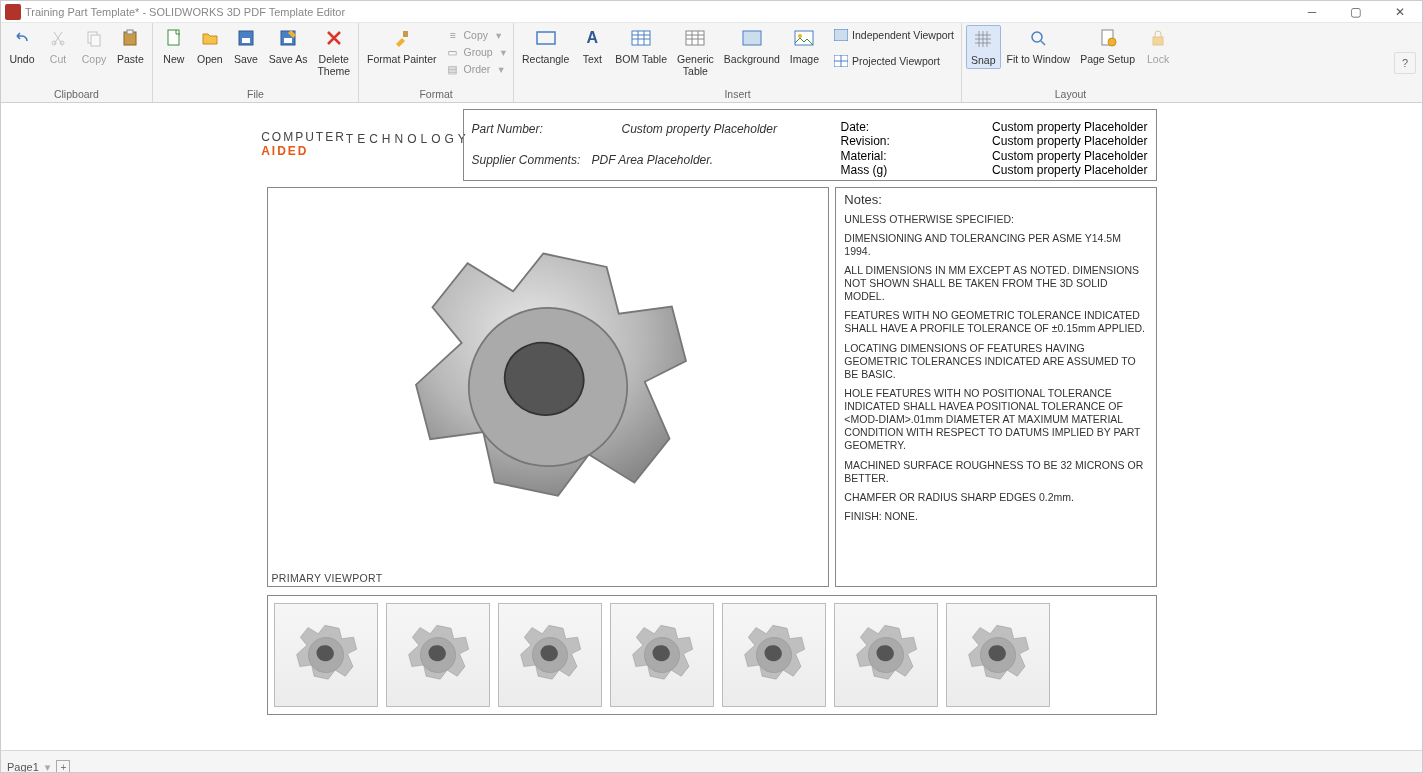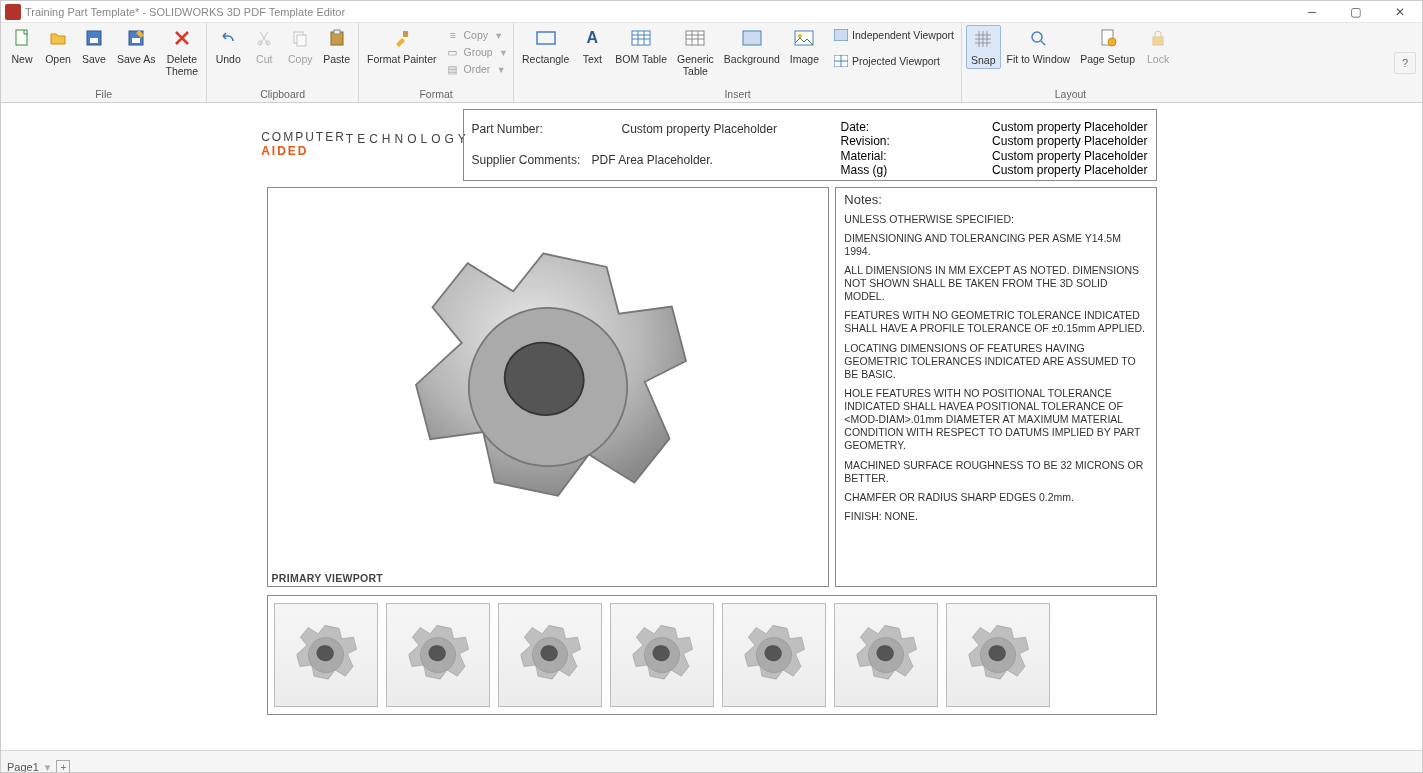--- a/index.html
+++ b/index.html
@@ -28,26 +28,26 @@
 .page { width: 890px; height: 640px; background: #fff; }
 .hdr-row { display: flex; gap: 6px; margin-bottom: 6px; }
 .logo-box { width: 190px; height: 70px; display: flex; align-items: center; justify-content: center; gap: 8px; }
 .logo-mark { width: 42px; height: 42px; }
 .logo-text { display: flex; flex-direction: row; font-size: 12px; letter-spacing: 2px; }
 .logo-text .l1 { color: #444; }
 .logo-text .l1 b { color: #e35a1b; font-weight: 600; }
 .logo-text .l2 { color: #444; font-weight: 300; letter-spacing: 4px; margin-top: 2px; }
 .info-box { flex: 1; border: 1px solid #888; display: flex; }
 .info-left { flex: 1.15; display: flex; flex-direction: column; justify-content: space-around; padding: 4px 8px; font-size: 12px; color: #333; }
-.info-left .row { display: flex; }
+.info-left .row { display: flex; font-style: italic; }
 .info-left .k { min-width: 120px; }
 .info-right { flex: 1; display: flex; flex-direction: column; justify-content: space-around; padding: 2px 8px; font-size: 12px; margin-top: 8px; }
 .info-right .row { display: flex; justify-content: space-between; line-height: 1.2; }
 .body-row { display: flex; gap: 6px; height: 400px; }
-.vp { border: 1px solid #888; flex: 1.85; position: relative; display: flex; align-items: center; justify-content: center; background: #fff; font-weight: bold; }
+.vp { border: 1px solid #888; flex: 1.85; position: relative; display: flex; align-items: center; justify-content: center; background: #fff; }
 .vp-label { position: absolute; bottom: 2px; left: 4px; font-size: 10.5px; color: #444; letter-spacing: 0.3px; }
 .notes { border: 1px solid #888; flex: 1; padding: 4px 8px; font-size: 11px; color: #333; }
 .notes h4 { font-weight: 400; font-size: 13px; margin-bottom: 2px; }
 .notes p { margin: 6px 0; font-size: 10.5px; line-height: 1.25; }
 .thumbs-row { border: 1px solid #888; margin-top: 8px; height: 120px; display: flex; align-items: center; gap: 8px; padding: 6px; }
 .thumb { width: 104px; height: 104px; border: 1px solid #bbb; background: linear-gradient(#f6f6f6,#ececec); display:flex; align-items:center; justify-content:center; }
 
 .statusbar { height: 16px; background: #f5f5f5; border-top: 1px solid #d8d8d8; display: flex; align-items: center; padding: 16px 6px; font-size: 11px; color: #555; gap: 6px; }
 .tab-add { width: 14px; height: 14px; border: 1px solid #aaa; display:flex;align-items:center;justify-content:center; font-size:10px; color:#777; }
 
@@ -61,20 +61,62 @@
   <div class="title">Training Part Template* - SOLIDWORKS 3D PDF Template Editor</div>
   <div class="win-controls">
     <div class="win-btn">─</div>
     <div class="win-btn">▢</div>
     <div class="win-btn">✕</div>
   </div>
 </div>
 
 <div class="ribbon">
 
+  <div class="group" style="min-width:140px">
+    <div class="group-items">
+      <div class="rbtn">
+          <span class="ico">
+            <svg width="18" height="18">
+              <path d="M14 12a5 5 0 0 0-5-5H4m0 0l3-3M4 7l3 3" fill="none" stroke="#3a7ac0" stroke-width="1.6"></path>
+            </svg>
+          </span>
+          <span class="lbl">Undo</span>
+        </div>
+      <div class="rbtn disabled">
+          <span class="ico">
+            <svg width="18" height="18">
+              <path d="M5 3l8 12M13 3L5 15" stroke="#888"></path>
+              <circle cx="5" cy="14" r="2" fill="none" stroke="#888"></circle>
+              <circle cx="13" cy="14" r="2" fill="none" stroke="#888"></circle>
+            </svg>
+          </span>
+          <span class="lbl">Cut</span>
+        </div>
+      <div class="rbtn disabled">
+          <span class="ico">
+            <svg width="18" height="18">
+              <rect x="3" y="3" width="9" height="11" fill="#fff" stroke="#888"></rect>
+              <rect x="6" y="6" width="9" height="11" fill="#fff" stroke="#888"></rect>
+            </svg>
+          </span>
+          <span class="lbl">Copy</span>
+        </div>
+      <div class="rbtn">
+          <span class="ico">
+            <svg width="18" height="18">
+              <rect x="3" y="3" width="12" height="13" fill="#c89a4a" stroke="#8a6a2a"></rect>
+              <rect x="6" y="1" width="6" height="4" fill="#eee" stroke="#888"></rect>
+            </svg>
+          </span>
+          <span class="lbl">Paste</span>
+        </div>
+    </div>
+    <div class="group-label">Clipboard</div>
+  </div>
+
   <div class="group" style="min-width:170px">
     <div class="group-items">
       <div class="rbtn">
           <span class="ico">
             <svg width="18" height="18">
               <rect x="3" y="1" width="11" height="15" fill="#fff" stroke="#3b8e3b"></rect>
               <path d="M11 1v4h4" fill="none" stroke="#3b8e3b"></path>
             </svg>
           </span>
           <span class="lbl">New</span>
@@ -110,62 +152,20 @@
           <span class="ico">
             <svg width="18" height="18">
               <path d="M3 3l12 12M15 3L3 15" stroke="#d9372a" stroke-width="2.5"></path>
             </svg>
           </span>
           <span class="lbl">Delete
 Theme</span>
         </div>
     </div>
     <div class="group-label">File</div>
-  </div>
-
-  <div class="group" style="min-width:140px">
-    <div class="group-items">
-      <div class="rbtn">
-          <span class="ico">
-            <svg width="18" height="18">
-              <path d="M14 12a5 5 0 0 0-5-5H4m0 0l3-3M4 7l3 3" fill="none" stroke="#3a7ac0" stroke-width="1.6"></path>
-            </svg>
-          </span>
-          <span class="lbl">Undo</span>
-        </div>
-      <div class="rbtn disabled">
-          <span class="ico">
-            <svg width="18" height="18">
-              <path d="M5 3l8 12M13 3L5 15" stroke="#888"></path>
-              <circle cx="5" cy="14" r="2" fill="none" stroke="#888"></circle>
-              <circle cx="13" cy="14" r="2" fill="none" stroke="#888"></circle>
-            </svg>
-          </span>
-          <span class="lbl">Cut</span>
-        </div>
-      <div class="rbtn disabled">
-          <span class="ico">
-            <svg width="18" height="18">
-              <rect x="3" y="3" width="9" height="11" fill="#fff" stroke="#888"></rect>
-              <rect x="6" y="6" width="9" height="11" fill="#fff" stroke="#888"></rect>
-            </svg>
-          </span>
-          <span class="lbl">Copy</span>
-        </div>
-      <div class="rbtn">
-          <span class="ico">
-            <svg width="18" height="18">
-              <rect x="3" y="3" width="12" height="13" fill="#c89a4a" stroke="#8a6a2a"></rect>
-              <rect x="6" y="1" width="6" height="4" fill="#eee" stroke="#888"></rect>
-            </svg>
-          </span>
-          <span class="lbl">Paste</span>
-        </div>
-    </div>
-    <div class="group-label">Clipboard</div>
   </div>
 
   <div class="group" style="min-width:130px">
     <div class="group-items">
       <div class="rbtn">
           <span class="ico">
             <svg width="18" height="18">
               <path d="M3 15l6-6 3 3-6 6z" fill="#f0b030"></path>
               <rect x="10" y="2" width="5" height="6" fill="#c89a4a"></rect>
             </svg>

